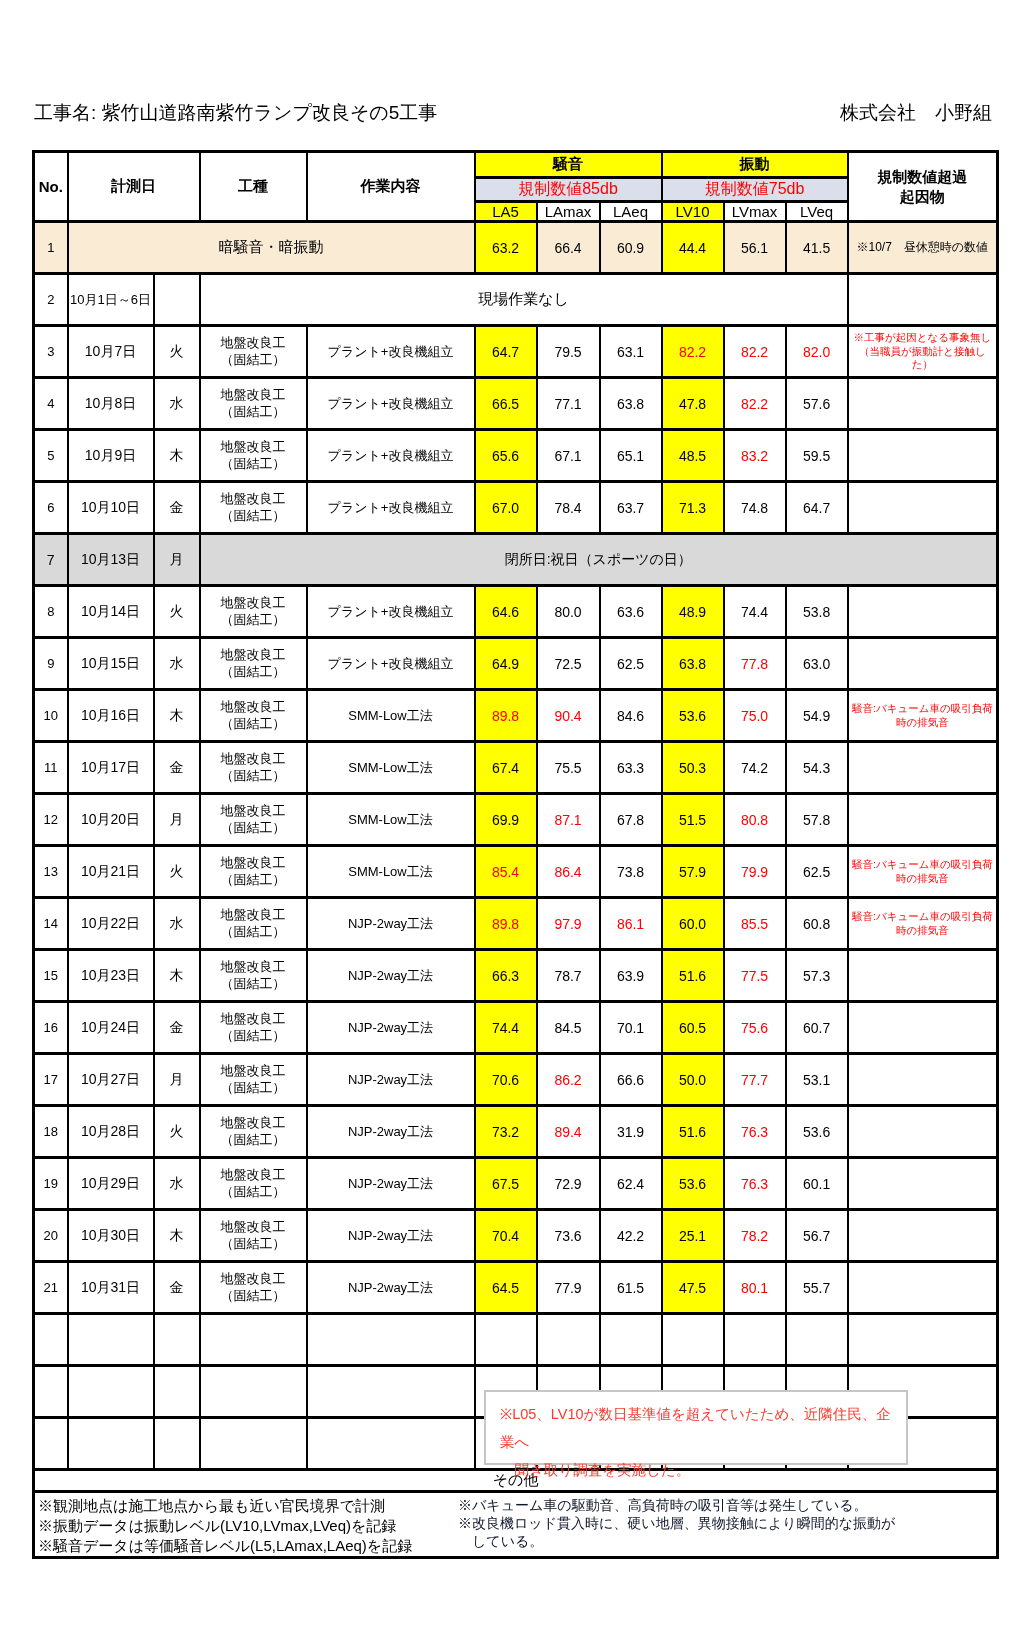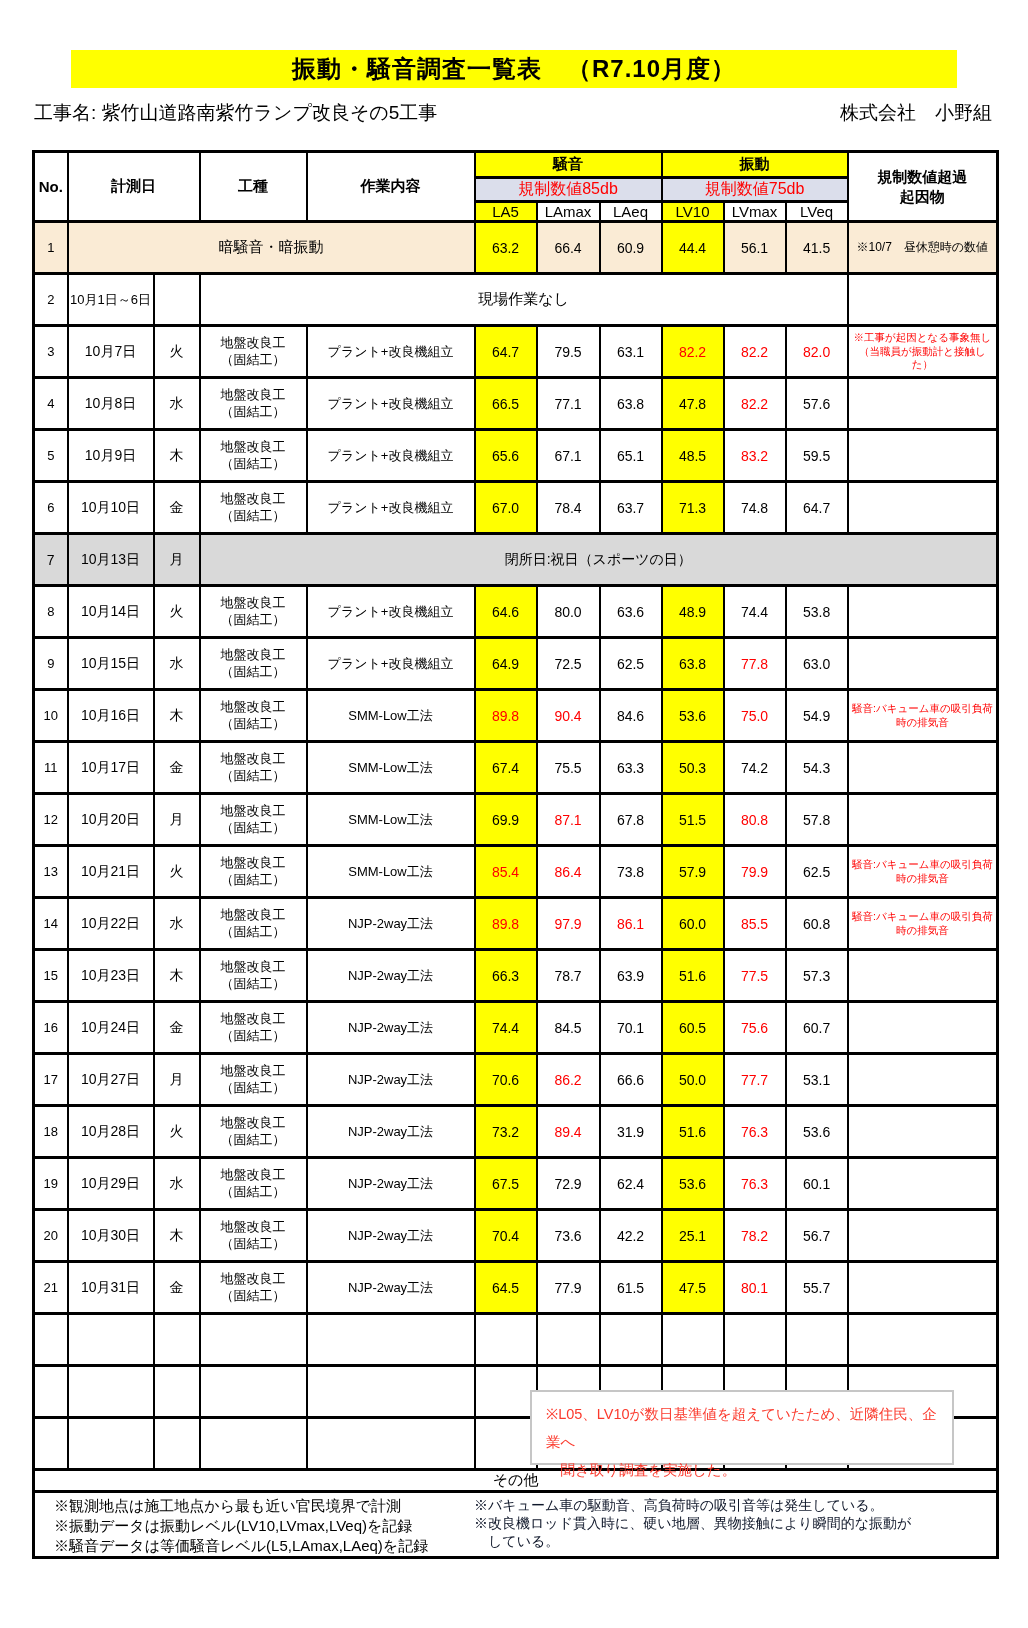--- a/index.html
+++ b/index.html
@@ -46,34 +46,33 @@
 
   .row-ambient td{background:#faebd5;}
   .row-ambient td.ylw{background:#ffff00;}
   .row-ambient .c-note{font-size:12px;}
   .row-closed td{background:#d9d9d9;font-size:14px;}
 
   .other-row{height:22px;}
   .other-row td{font-size:15px;}
   .footer-row td{height:62px;vertical-align:top;text-align:left;}
   .foot-wrap{display:flex;justify-content:flex-start;padding:3px 2px 0 3px;}
-  .foot-left{flex:0 0 420px;font-size:15px;line-height:20px;color:#000;margin-left:16px;}
+  .foot-left{flex:0 0 420px;font-size:15px;line-height:20px;color:#000;}
   .foot-right{flex:1;font-size:14px;line-height:18px;color:#0f172a;}
 
-  .overlay{position:absolute;left:530px;top:1390px;width:424px;height:75px;
+  .overlay{position:absolute;left:484px;top:1390px;width:424px;height:75px;
     background:#ffffff;border:2px solid #c6c6c6;color:#fb3a2d;
     font-size:14.5px;line-height:28px;padding:8px 6px 0 14px;
     white-space:pre-line;z-index:5;box-sizing:border-box;}
 </style>
 </head>
 <body>
 
 <div class="page">
 
-  <div class="title-bar">振動・騒音調査一覧表　（R7.10月度）</div>
 
   <div class="sub-row">
     <div>工事名: 紫竹山道路南紫竹ランプ改良その5工事</div>
     <div>株式会社　小野組</div>
   </div>
 
   <table class="survey">
     <colgroup>
       <col style="width:34px">
         <col style="width:86px">

